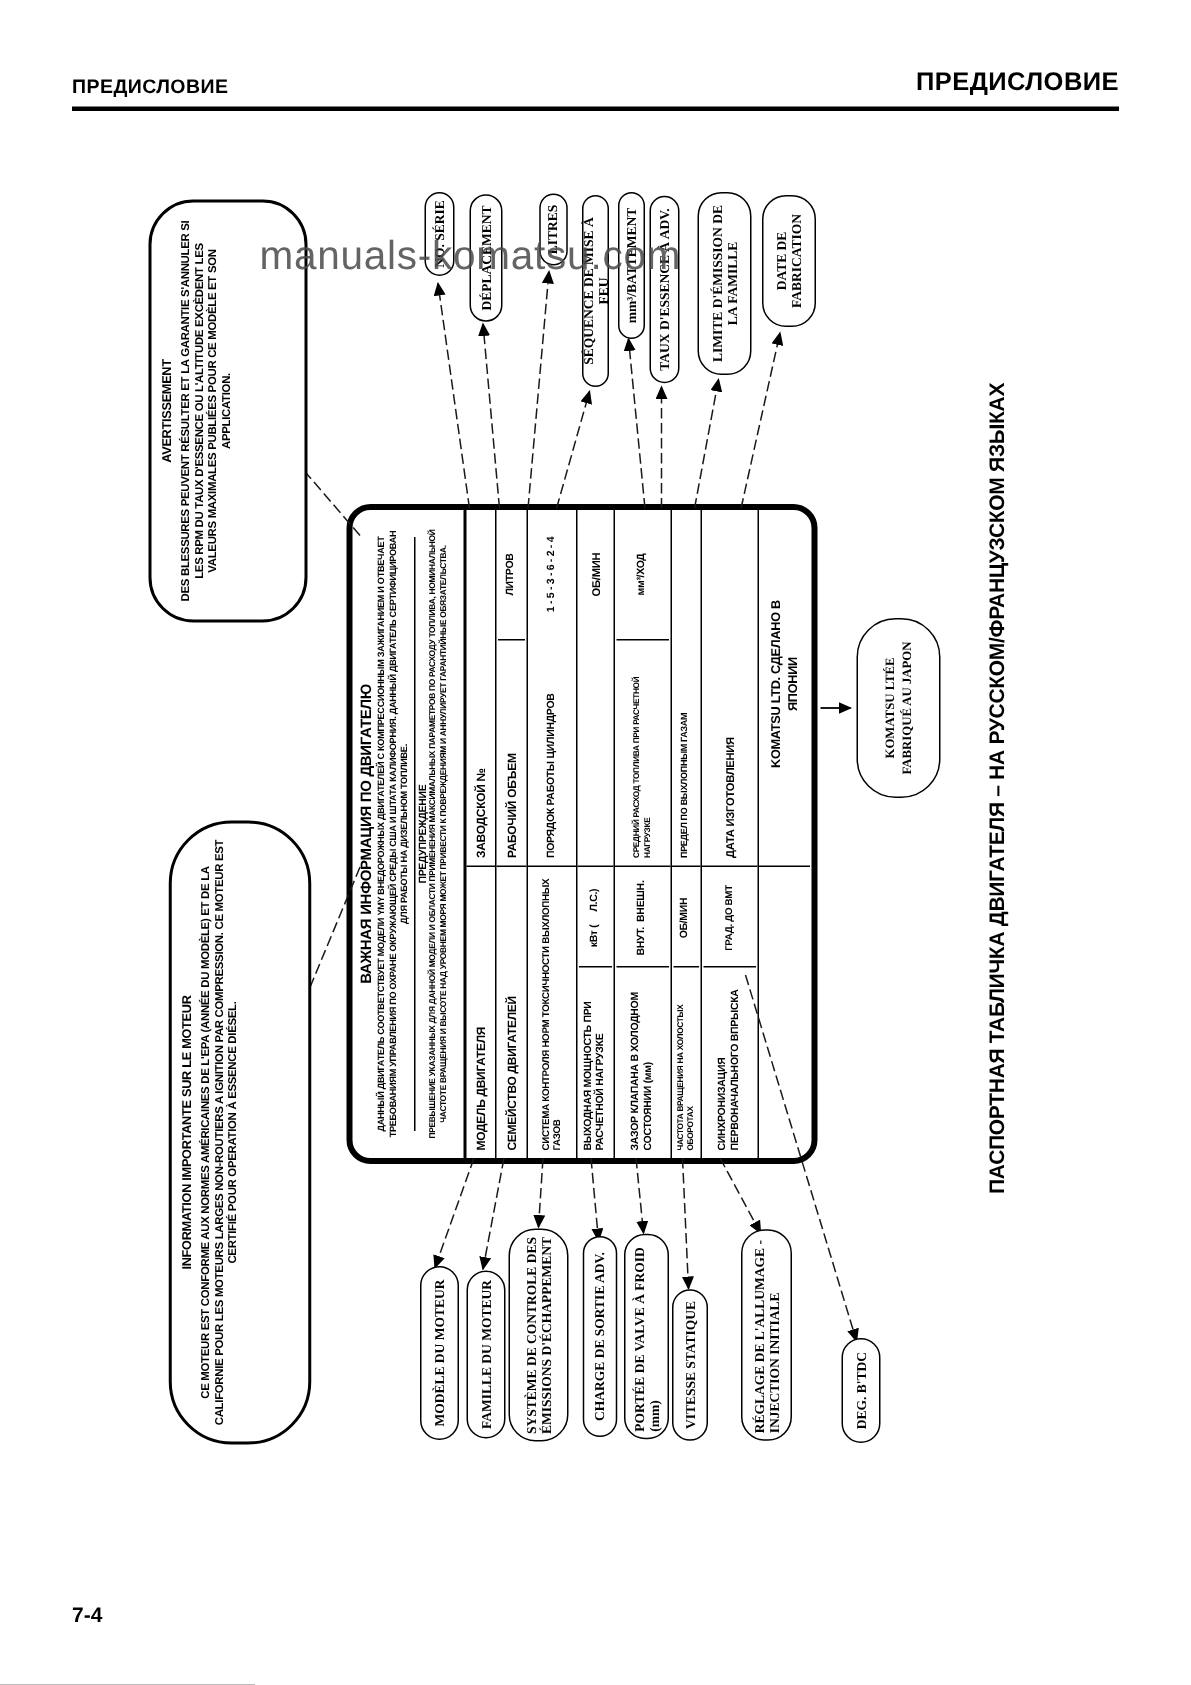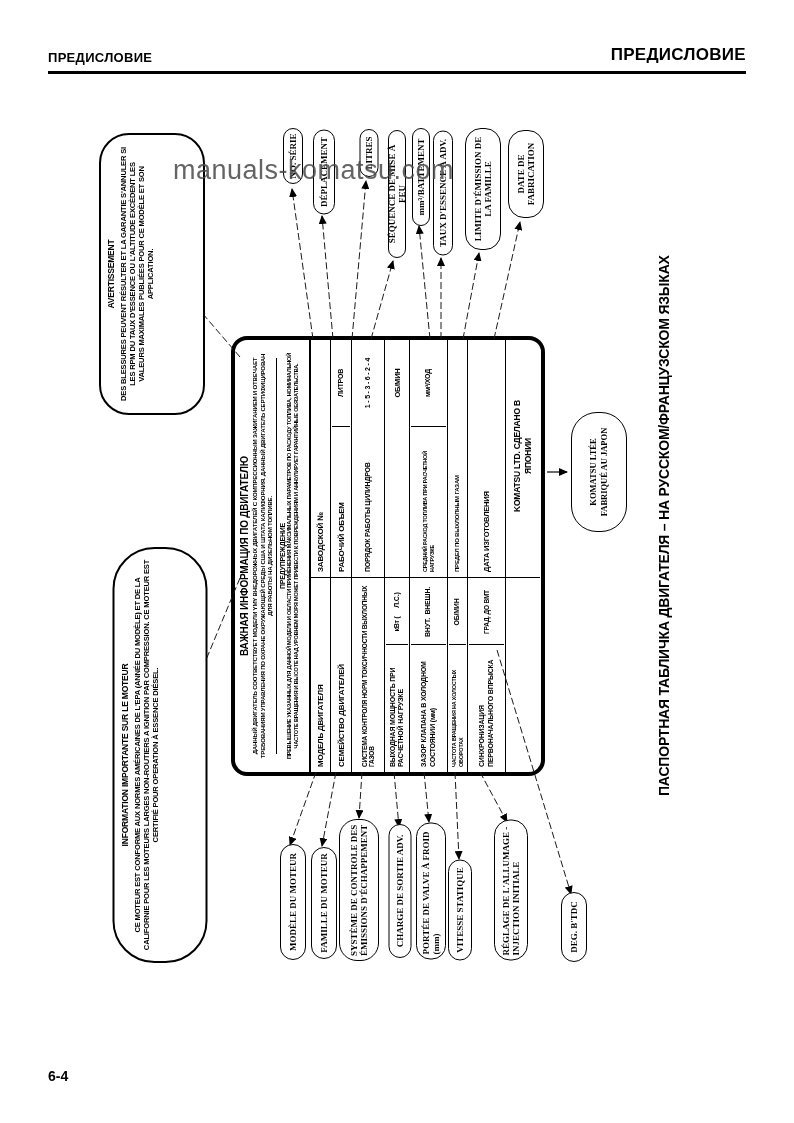--- a/index.html
+++ b/index.html
@@ -212,15 +212,15 @@
     <div class="rot bubble ta-l" style="left:431px;top:891px;width:137px;height:30px;border-radius:14px;">PORTÉE DE VALVE À FROID (mm)</div>
     <div class="rot bubble" style="left:460px;top:910px;width:101px;height:24px;border-radius:12px;">VITESSE STATIQUE</div>
     <div class="rot bubble ta-l" style="left:511px;top:890px;width:141px;height:34px;border-radius:16px;">RÉGLAGE DE L'ALLUMAGE - INJECTION INITIALE</div>
     <div class="rot bubble" style="left:574px;top:927px;width:70px;height:26px;border-radius:13px;">DEG. B'TDC</div>
 
     <div class="rot caption" style="left:666px;top:540px;width:512px;height:20px;">ПАСПОРТНАЯ ТАБЛИЧКА ДВИГАТЕЛЯ – НА РУССКОМ/ФРАНЦУЗСКОМ ЯЗЫКАХ</div>
   </div>
 
   <div class="watermark">manuals-komatsu.com</div>
 
-  <div class="pg-num">6-4</div>
+  <div class="pg-num">7-4</div>
 
 </div>
 
 </body></html>

